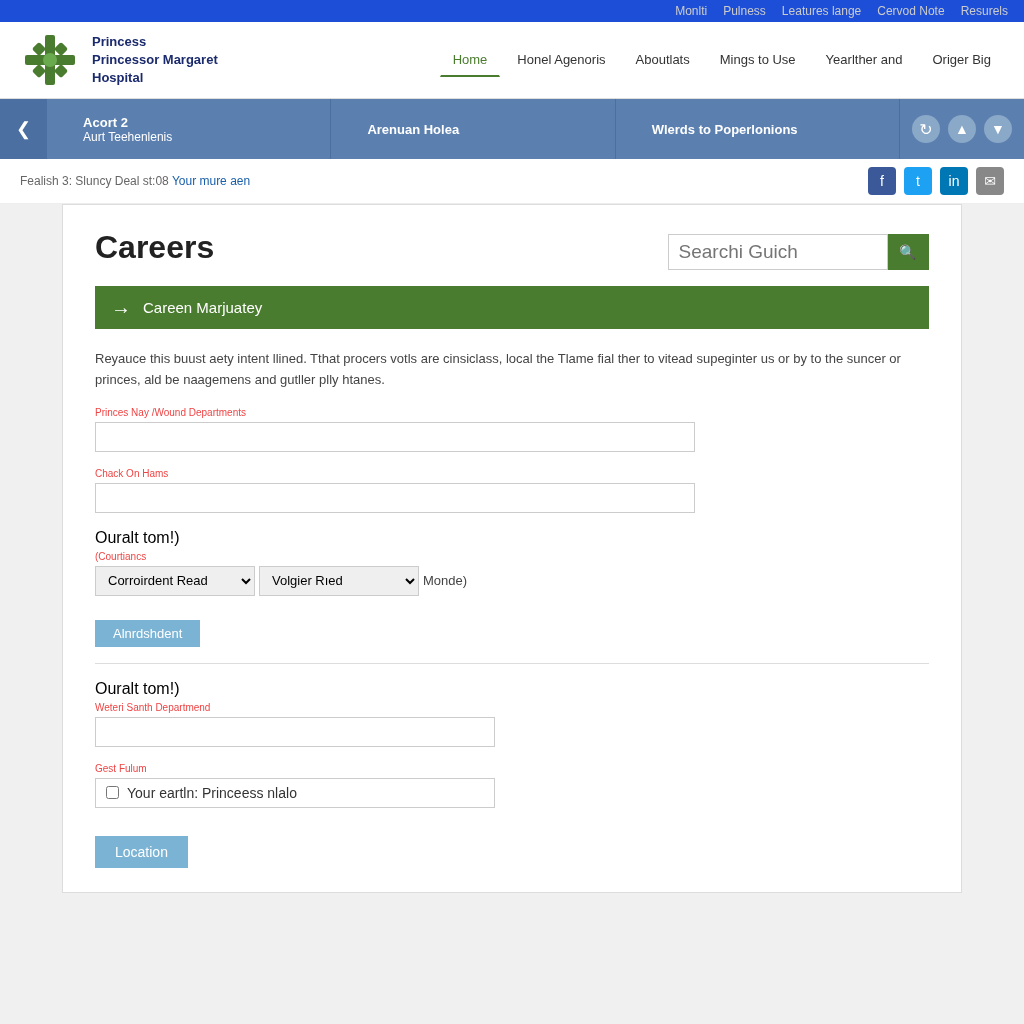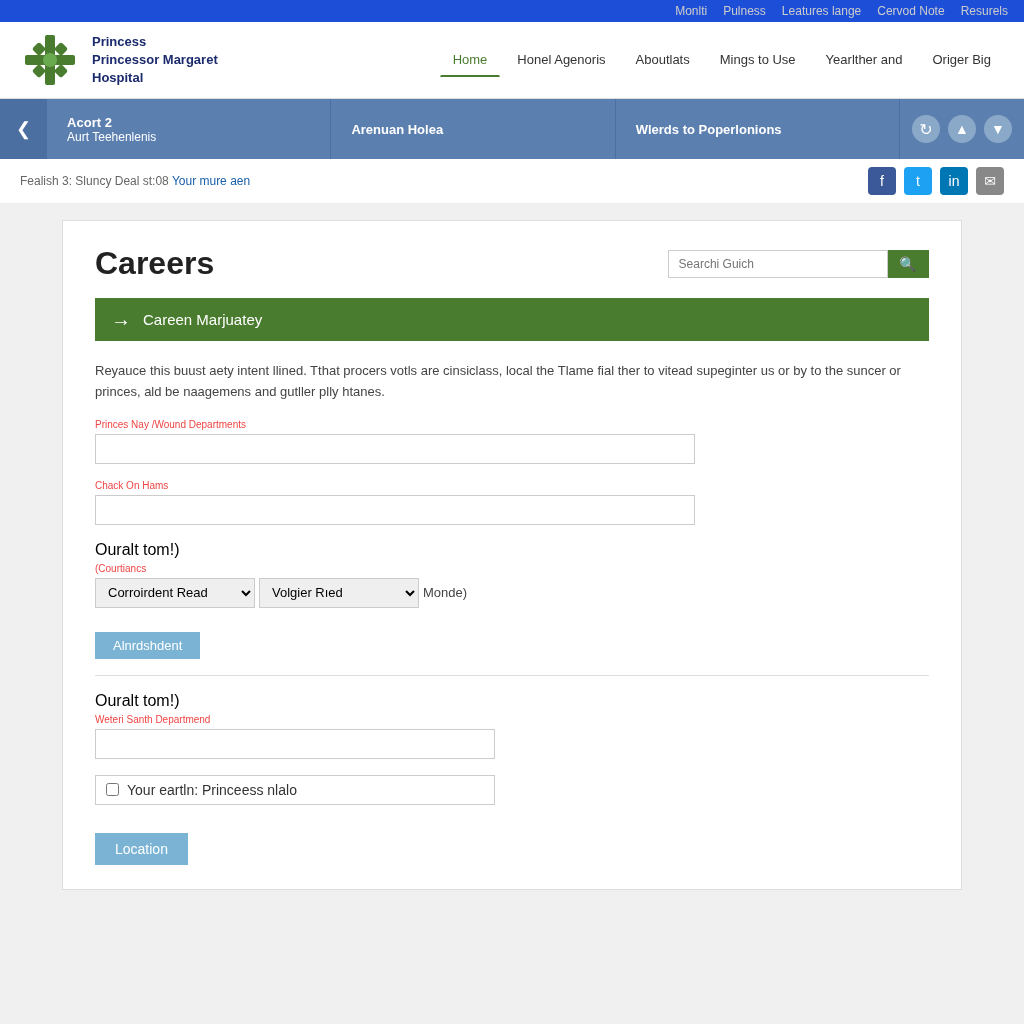--- a/index.html
+++ b/index.html
@@ -68,21 +68,21 @@
       background: #4a6fa0;
       color: #fff;
       display: flex;
       align-items: center;
       padding: 0 16px;
       font-size: 18px;
       cursor: pointer;
     }
     .sub-nav-item {
       color: #fff;
-      padding: 8px 20px;
+      padding: 8px 36px;
       border-right: 1px solid #4a6fa0;
       display: flex;
       flex-direction: column;
       justify-content: center;
       cursor: pointer;
       flex: 1;
     }
     .sub-nav-item .label1 { font-weight: bold; font-size: 13px; }
     .sub-nav-item .label2 { font-size: 12px; }
     .sub-nav-right {
@@ -124,21 +124,21 @@
       cursor: pointer;
     }
     .fb { background: #3b5998; }
     .tw { background: #1da1f2; }
     .li { background: #0077b5; }
     .em { background: #888; }
 
     
     .main-content {
       background: #fff;
-      margin: 16px auto;
+      margin: 0 auto;
       max-width: 900px;
       padding: 24px 32px;
       border: 1px solid #ddd;
     }
 
     .page-title {
       font-size: 32px;
       font-weight: bold;
       color: #222;
       margin-bottom: 16px;
@@ -148,21 +148,21 @@
       display: flex;
       gap: 0;
       float: right;
       margin-top: -48px;
       margin-bottom: 16px;
     }
     .search-input {
       padding: 6px 10px;
       border: 1px solid #ccc;
       width: 220px;
-      font-size: 12px;
+      font-size: 19px;
     }
     .search-btn {
       background: #4a7c2f;
       border: none;
       padding: 6px 12px;
       cursor: pointer;
       color: #fff;
       font-size: 14px;
     }
 
@@ -407,20 +407,21 @@
     <hr class="divider">
 
     <div class="optional-label">Ouralt tom!)</div>
 
     <div class="field-group">
       <div class="field-label">Weteri Santh Departmend</div>
       <input type="text" class="website-input" style="">
     </div>
 
     <div class="field-group">
+      <div class="field-label">Gest Fulum</div>
       <div class="checkbox-row">
         <input type="checkbox" class="checkbox-input" style="">
         <span>Your eartln: Princeess nlalo</span>
       </div>
     </div>
 
     <button class="location-btn">Location</button>
 
   </div>
 </div>

